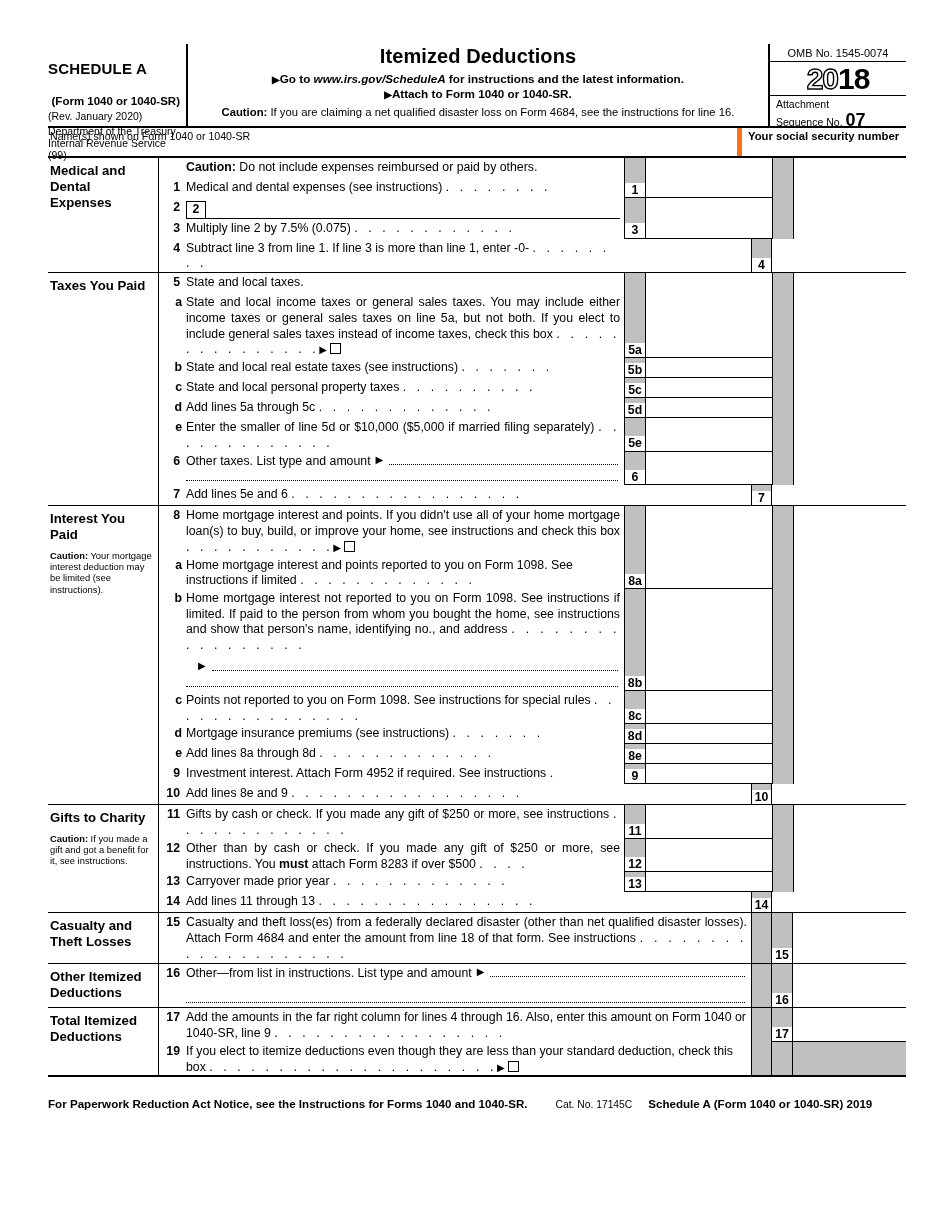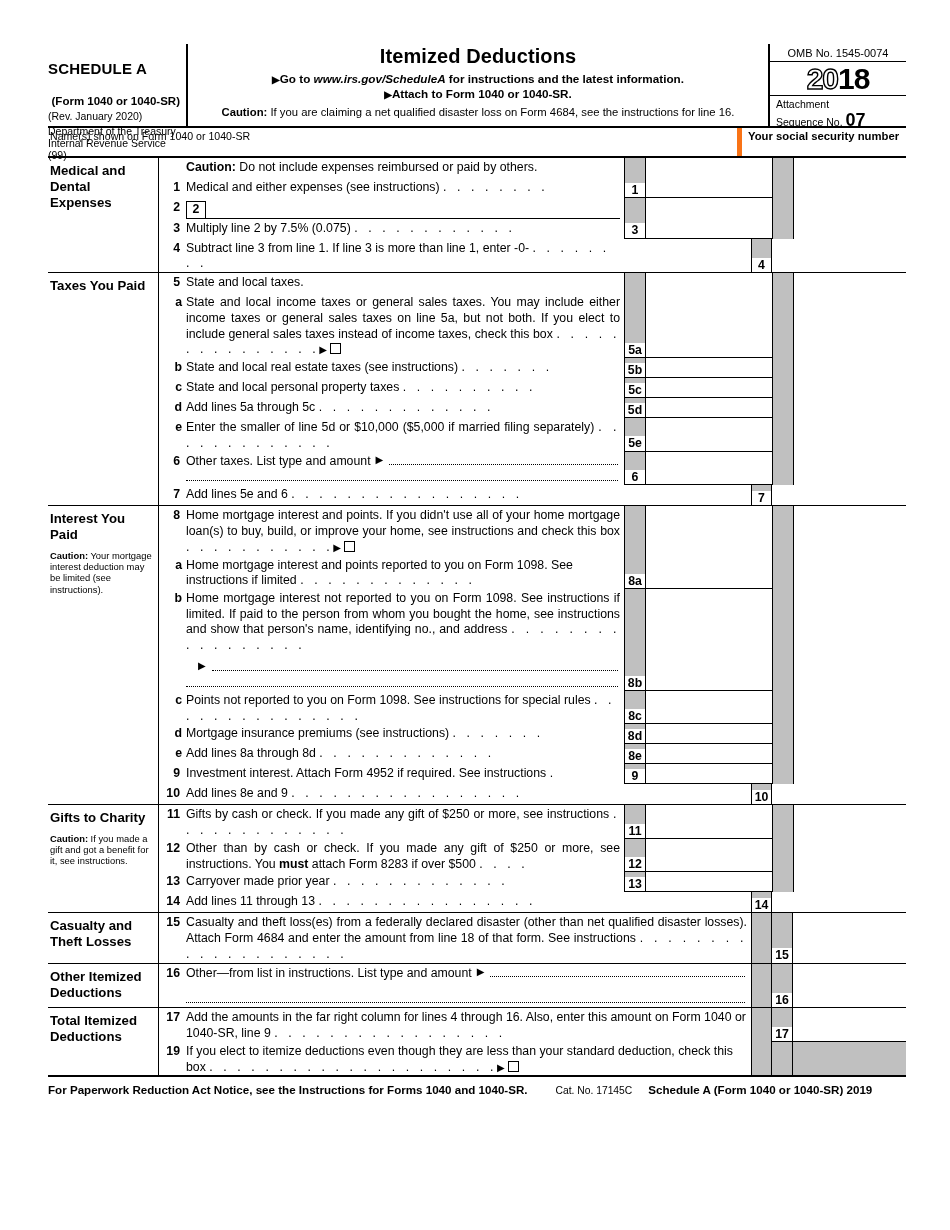--- a/index.html
+++ b/index.html
@@ -83,21 +83,21 @@
 
   .cellbord { border-bottom:1.6px solid #000; }
 
   
   .inbox { display:flex; align-items:stretch; margin-top:1px; }
   .inbox .t { width:20px; border:1.6px solid #000; border-right:1.6px solid #000; text-align:center;
               font-size:12.3px; font-weight:bold; }
   .inbox .f { flex:1; border-bottom:1.6px solid #000; }
 
   
-  .foot { display:flex; align-items:baseline; padding-top:6px; }
+  .foot { display:flex; align-items:baseline; padding-top:20px; }
   .foot .l { font-size:11.6px; font-weight:bold; }
   .foot .c { font-size:10.3px; margin-left:28px; }
   .foot .r { font-size:11.6px; font-weight:bold; margin-left:16px; }
 </style>
 </head>
 <body>
 
 <div class="page">
 
   <div class="hdr">
@@ -162,21 +162,21 @@
           </div>
           <div class="amtB">
             <div class="tag gray"></div>
             <div class="fill"></div>
           </div>
         </div>
 
         <div class="row">
           <div class="lnum">1</div>
           <div class="ltxt">
-            <span>Medical and either expenses (see instructions)</span>
+            <span>Medical and dental expenses (see instructions)</span>
             <span class="dots">. . . . . . . .</span>
           </div>
           <div class="amtA cellbord">
             <div class="tag">
                 <span>1</span>
               </div>
             <div class="fill"></div>
           </div>
           <div class="amtB">
             <div class="tag gray"></div>

